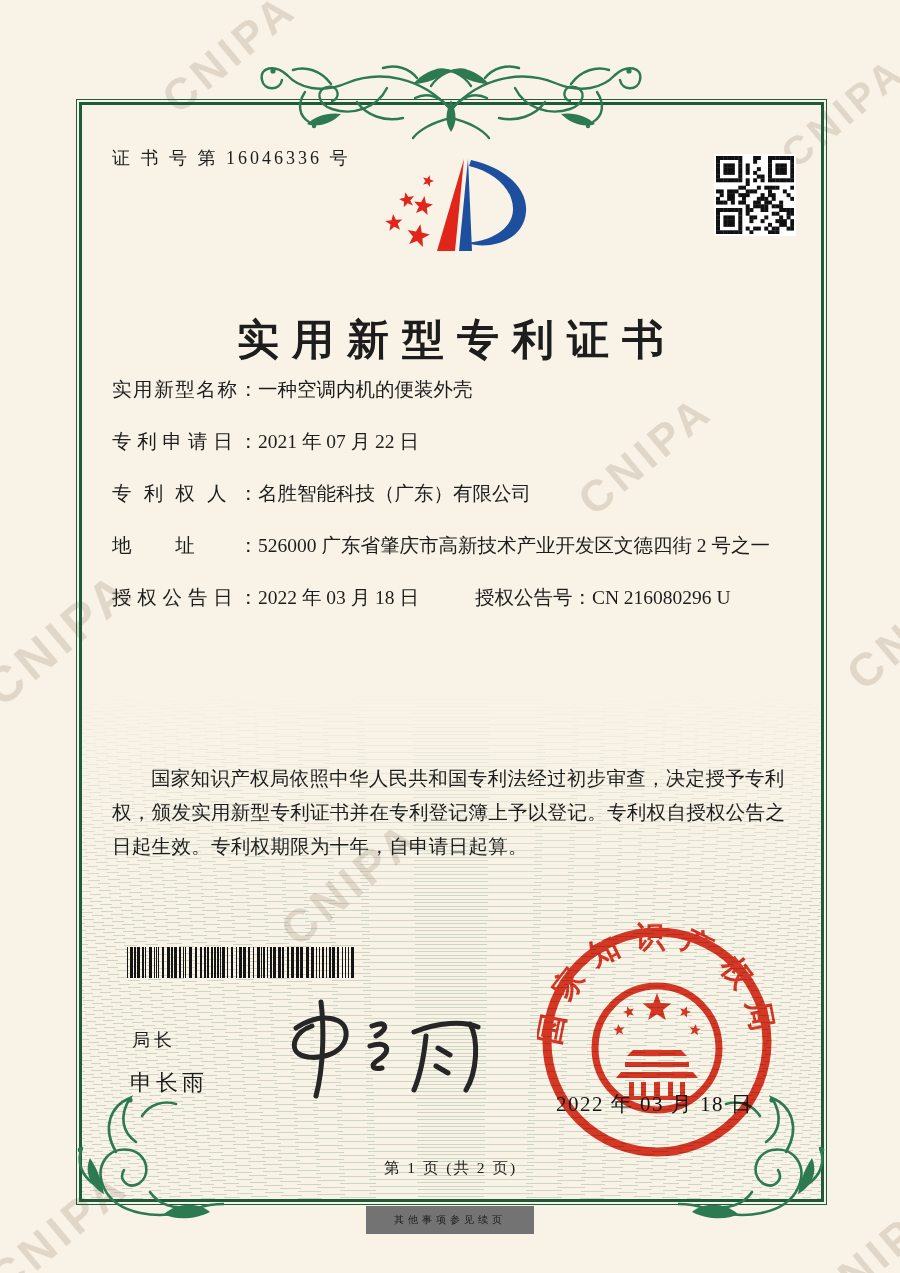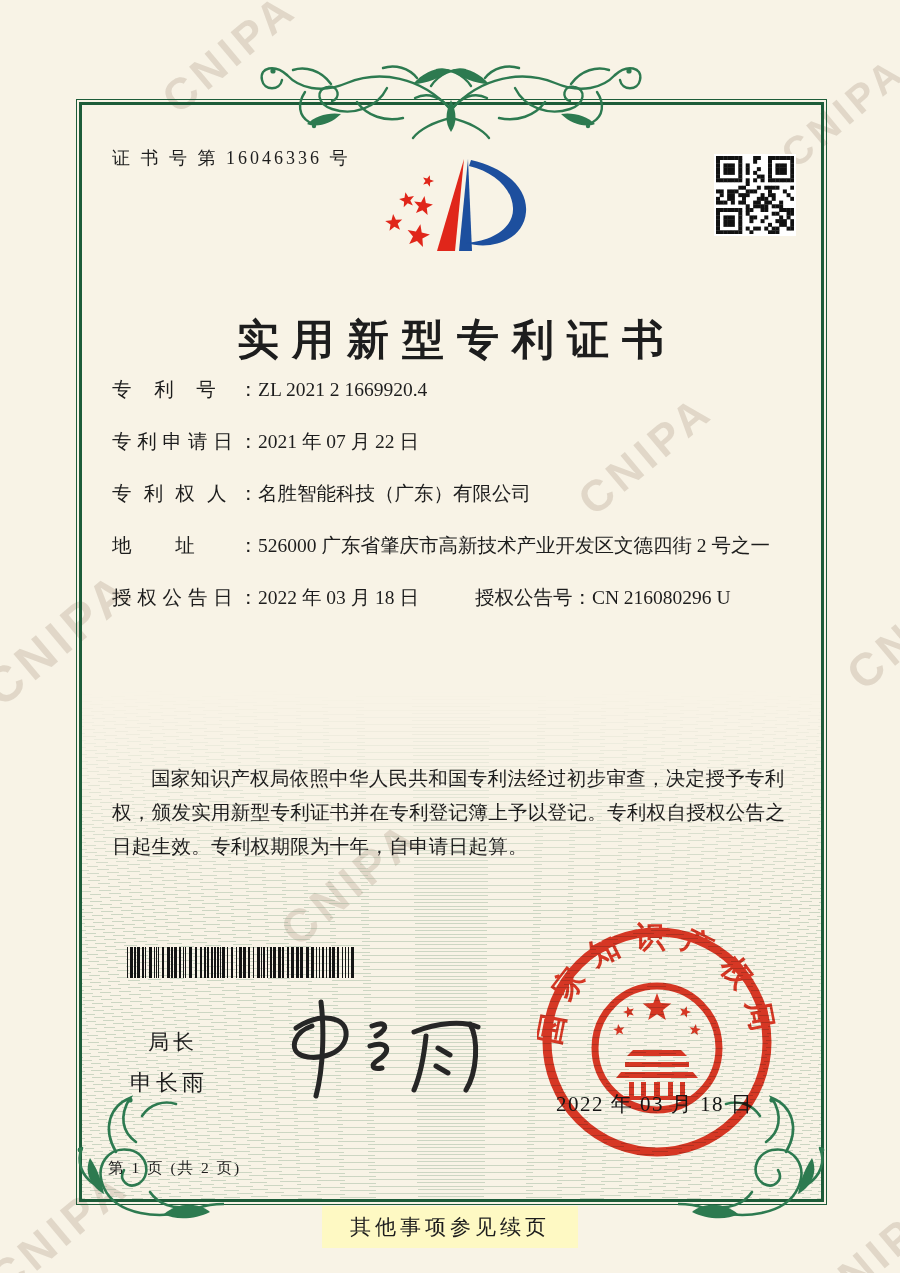--- a/index.html
+++ b/index.html
@@ -44,30 +44,30 @@
   .row .label{width:146px;flex:none;text-align:justify;text-align-last:justify;}
   .row .value{flex:1;}
   .grant-row{display:flex;line-height:28px;}
   .grant-row .label{width:146px;flex:none;text-align:justify;text-align-last:justify;}
   .grant-row .second{margin-left:56px;}
 
   .body-text{position:absolute;left:112px;top:742px;width:682px;font-size:19.5px;line-height:34px;letter-spacing:.3px;margin-top:20px;}
   .body-text p{margin:0;text-indent:2em;}
 
   .barcode{position:absolute;left:127px;top:947px;}
-  .sig-title{position:absolute;left:148px;top:1028px;font-size:21px;letter-spacing:4px;}
+  .sig-title{position:absolute;left:132px;top:1028px;font-size:18px;letter-spacing:4px;}
   .sig-name{position:absolute;left:130px;top:1068px;font-size:22px;letter-spacing:4px;}
   .signature{position:absolute;left:266px;top:996px;z-index:4;}
 
   .seal{position:absolute;left:537px;top:922px;z-index:3;opacity:.93;mix-blend-mode:multiply;}
   .seal-date{position:absolute;left:556px;top:1090px;z-index:5;font-size:21px;letter-spacing:1.5px;color:#151515;}
 
-  .page-indicator{position:absolute;left:76px;width:749px;top:1158px;text-align:left;font-size:15.5px;letter-spacing:2px;z-index:4;padding-left:32px;}
-  .note{position:absolute;left:50%;transform:translateX(-50%);top:1206px;background:#fef9c3;
-        padding:7px 28px;font-size:21px;letter-spacing:4px;z-index:6;white-space:nowrap;}
+  .page-indicator{position:absolute;left:76px;width:749px;top:1158px;text-align:center;font-size:15.5px;letter-spacing:2px;z-index:4;}
+  .note{position:absolute;left:50%;transform:translateX(-50%);top:1206px;background:#737373;
+        padding:7px 28px;font-size:10px;letter-spacing:4px;z-index:6;white-space:nowrap;}
 </style>
 </head>
 <body>
 
 <div class="page">
 
   <div class="wm" style="left:150px;top:28px;font-size:44px">CNIPA</div>
   <div class="wm" style="left:770px;top:90px;font-size:40px">CNIPA</div>
   <div class="wm" style="left:566px;top:430px;font-size:44px">CNIPA</div>
   <div class="wm" style="left:-30px;top:610px;font-size:50px">CNIPA</div>
@@ -346,22 +346,22 @@
           <rect x="52.00" y="74.29" width="4" height="4"></rect>
           <rect x="55.71" y="74.29" width="4" height="4"></rect>
           <rect x="59.43" y="74.29" width="4" height="4"></rect>
         </g>
       </svg>
 
     <div class="title">实用新型专利证书</div>
 
     <div class="fields">
       <div class="row">
-        <span class="label">专利号：</span>
-        <span class="value">ZL 2021 2 1669920.4</span>
+        <span class="label">实用新型名称：</span>
+        <span class="value">一种空调内机的便装外壳</span>
       </div>
       <div class="row">
         <span class="label">专利申请日：</span>
         <span class="value">2021 年 07 月 22 日</span>
       </div>
       <div class="row">
         <span class="label">专利权人：</span>
         <span class="value">名胜智能科技（广东）有限公司</span>
       </div>
       <div class="row">

